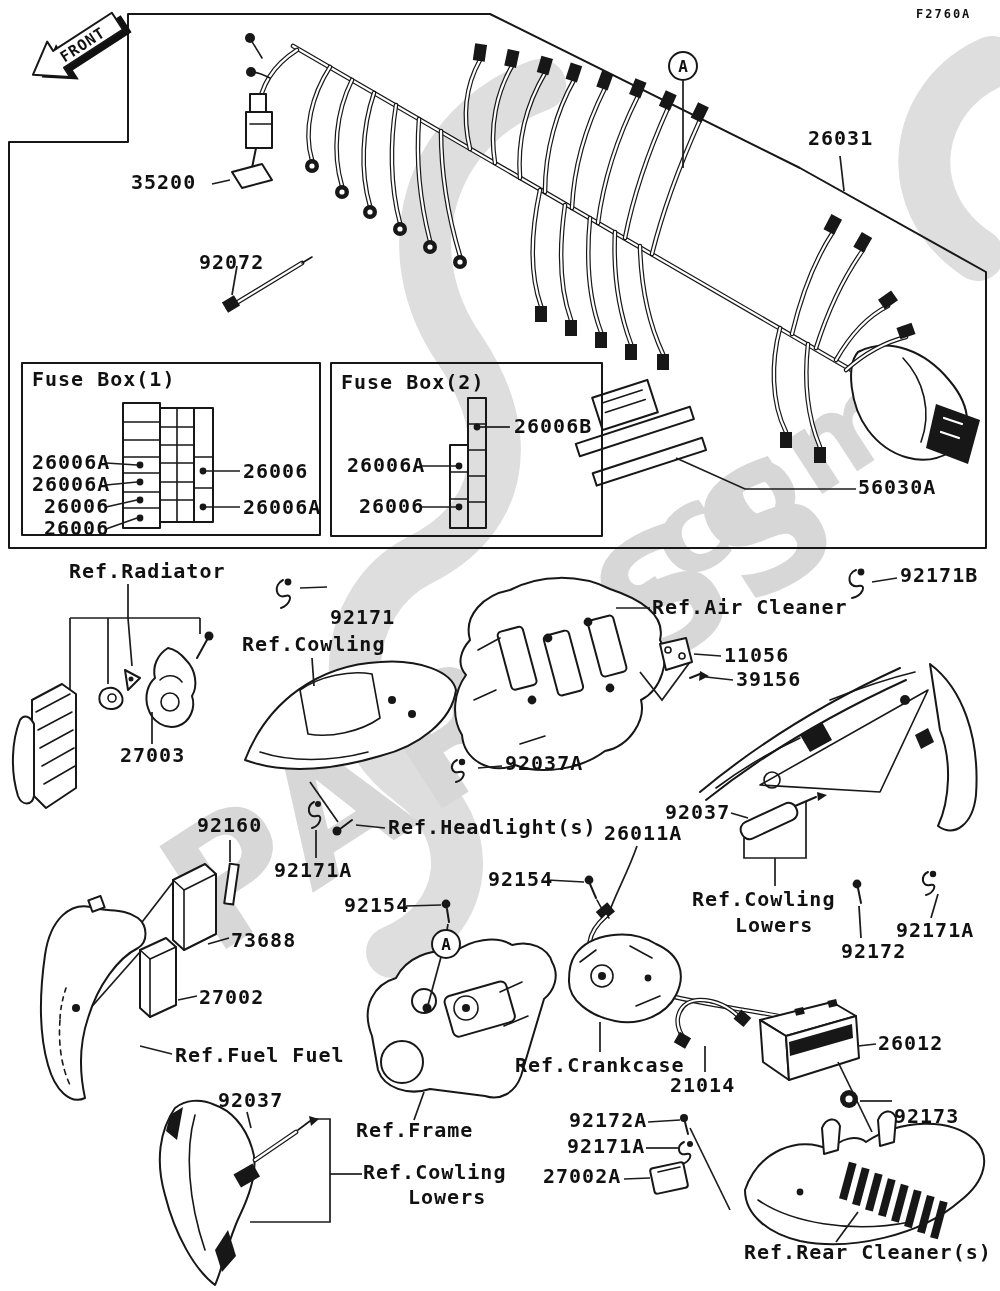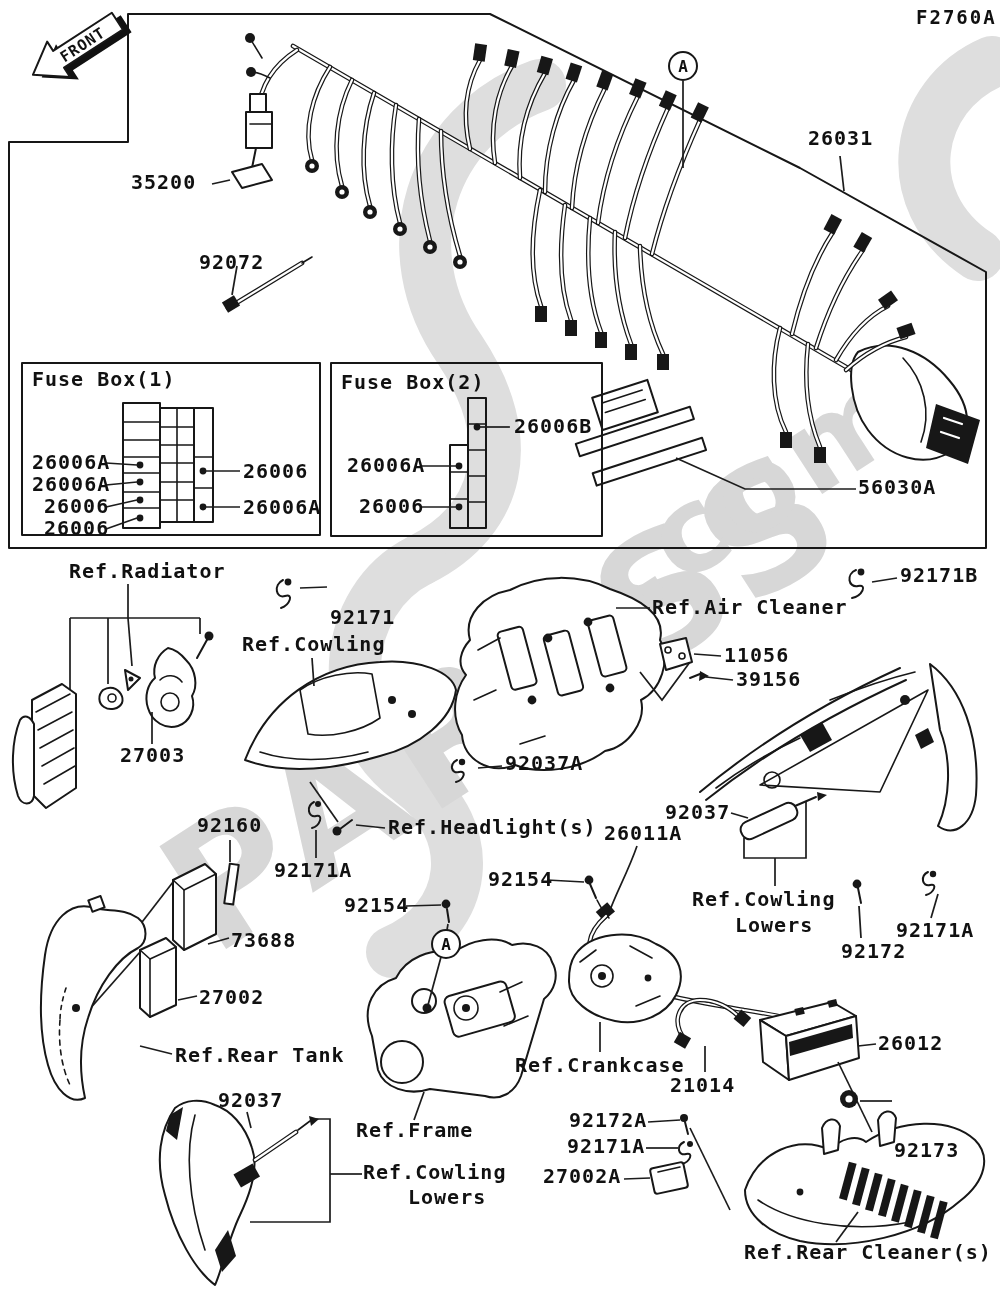--- a/index.html
+++ b/index.html
@@ -16,21 +16,21 @@
   .o1{fill:none;stroke:#171717;stroke-width:1.6;stroke-linecap:round;stroke-linejoin:round;}
   .wh{fill:#ffffff;stroke:#171717;stroke-width:2;stroke-linejoin:round;}
   .wb{fill:none;stroke:#171717;stroke-width:4.6;stroke-linecap:round;}
   .ww{fill:none;stroke:#ffffff;stroke-width:2.2;stroke-linecap:round;}
   .cn{fill:#171717;stroke:none;}
   .dot{fill:#171717;stroke:none;}
   .ld{fill:none;stroke:#1c1c1c;stroke-width:1.7;}
   .wm-stroke{fill:none;stroke:#dedede;stroke-width:52;stroke-linecap:round;}
   
   .lbl{position:absolute;z-index:3;color:#111;font-weight:bold;font-size:20px;letter-spacing:1px;white-space:nowrap;line-height:1.05;}
-  .lbl-code{font-size:19px;letter-spacing:2px;}
+  .lbl-code{font-size:12px;letter-spacing:2px;}
   .svgtxt{font-family:"DejaVu Sans Mono","Liberation Mono",monospace;font-weight:bold;fill:#111;}
 </style>
 </head>
 <body>
 
 <div class="stage">
 
   <div class="wm wm-main">PARTSS</div>
   <div class="wm wm-suffix">.com</div>
   <svg width="1000" height="1291" style="z-index:0">
@@ -527,25 +527,25 @@
   <div class="lbl" style="left:665px;top:802px">92037</div>
   <div class="lbl" style="left:604px;top:823px">26011A</div>
   <div class="lbl" style="left:488px;top:869px">92154</div>
   <div class="lbl" style="left:344px;top:895px">92154</div>
   <div class="lbl" style="left:692px;top:889px">Ref.Cowling</div>
   <div class="lbl" style="left:735px;top:915px">Lowers</div>
   <div class="lbl" style="left:896px;top:920px">92171A</div>
   <div class="lbl" style="left:841px;top:941px">92172</div>
   <div class="lbl" style="left:231px;top:930px">73688</div>
   <div class="lbl" style="left:199px;top:987px">27002</div>
-  <div class="lbl" style="left:175px;top:1045px">Ref.Rear Tank</div>
+  <div class="lbl" style="left:175px;top:1045px">Ref.Fuel Fuel</div>
   <div class="lbl" style="left:515px;top:1055px">Ref.Crankcase</div>
   <div class="lbl" style="left:670px;top:1075px">21014</div>
   <div class="lbl" style="left:878px;top:1033px">26012</div>
-  <div class="lbl" style="left:894px;top:1140px">92173</div>
+  <div class="lbl" style="left:894px;top:1106px">92173</div>
   <div class="lbl" style="left:218px;top:1090px">92037</div>
   <div class="lbl" style="left:356px;top:1120px">Ref.Frame</div>
   <div class="lbl" style="left:569px;top:1110px">92172A</div>
   <div class="lbl" style="left:567px;top:1136px">92171A</div>
   <div class="lbl" style="left:543px;top:1166px">27002A</div>
   <div class="lbl" style="left:363px;top:1162px">Ref.Cowling</div>
   <div class="lbl" style="left:408px;top:1187px">Lowers</div>
   <div class="lbl" style="left:744px;top:1242px">Ref.Rear Cleaner(s)</div>
 
   <div class="lbl" style="left:32px;top:369px">Fuse Box(1)</div>

